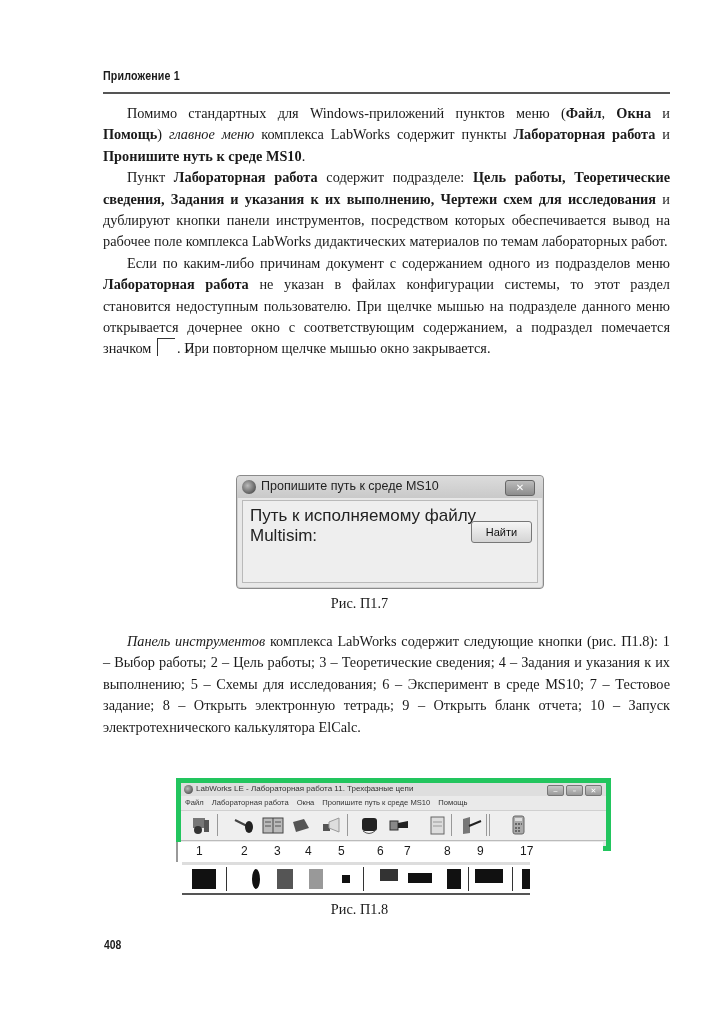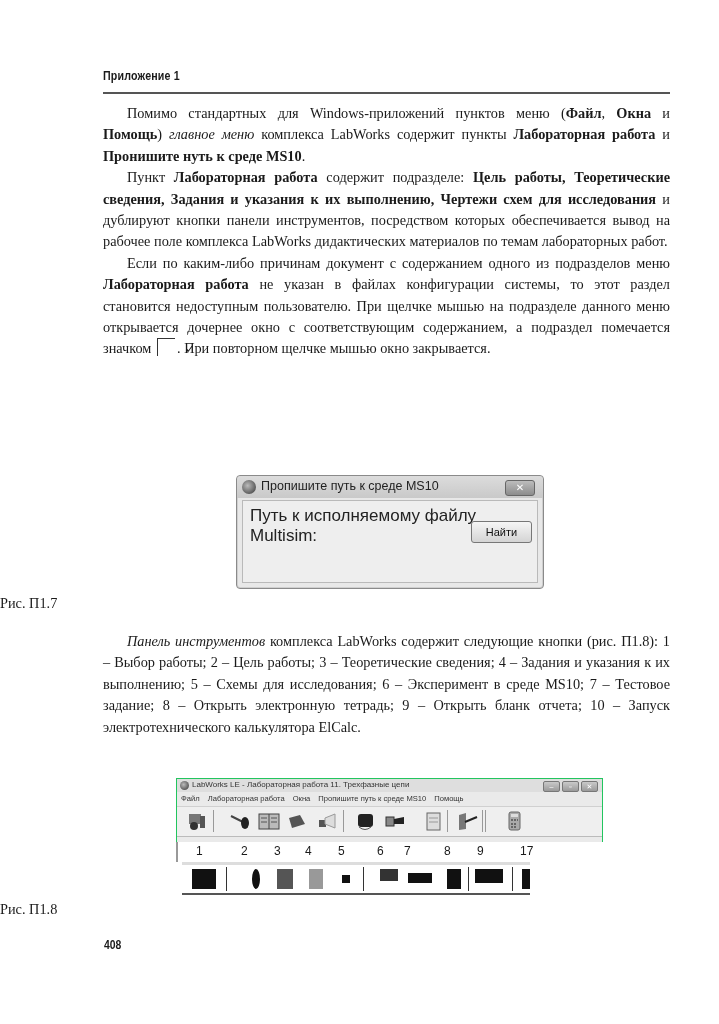--- a/index.html
+++ b/index.html
@@ -39,26 +39,26 @@
   .dlg-input { position:absolute; left:6px; top:18px; width:210px; height:18px; background:#fff;
                border:1px solid #999; font-size:10.5px; line-height:18px; padding-left:3px;
                box-sizing:border-box; color:#222; white-space:nowrap; overflow:hidden; }
   .dlg-find { position:absolute; left:228px; top:20px; width:59px; height:20px;
               background:linear-gradient(#f6f6f6,#d4d4d4); border:1px solid #777; border-radius:3px;
               font-size:11px; text-align:center; line-height:20px; color:#111; }
   .dlg-save { position:absolute; left:70px; top:46px; width:154px; height:20px;
               background:linear-gradient(#f6f6f6,#d4d4d4); border:1px solid #777; border-radius:3px;
               font-size:10.5px; text-align:center; line-height:20px; color:#111; }
 
-  .caption { position:absolute; left:0; width:719px; text-align:left; font-size:14.3px; }
+  .caption { position:absolute; left:0; width:719px; text-align:center; font-size:14.3px; }
 
   
   .lw { position:absolute; left:176px; top:778px; width:425px; height:63px;
         font-family:"Liberation Sans","DejaVu Sans",sans-serif; background:#eaeaea;
-        border:1px solid #22c55e; }
+        border:5px solid #22c55e; }
   .lw-titlebar { position:absolute; left:0; top:0; right:0; height:13px; background:#dedede; }
   .lw-logo { position:absolute; left:3px; top:2px; width:9px; height:9px; border-radius:50%;
              background:radial-gradient(circle at 40% 40%,#bbb,#333); }
   .lw-title { position:absolute; left:15px; top:1px; font-size:8px; color:#333; white-space:nowrap; }
   .lw-ctrls { position:absolute; right:4px; top:2px; display:flex; gap:2px; }
   .lw-ctrl { width:15px; height:9px; background:linear-gradient(#c9c9c9,#9a9a9a);
              border:1px solid #777; border-radius:2px; font-size:7px; line-height:9px; text-align:center; color:#fff; }
   .lw-menubar { position:absolute; left:0; top:13px; right:0; height:13px; display:flex; gap:8px;
                 padding-left:4px; font-size:7.6px; color:#333; align-items:center; }
   .lw-toolbar { position:absolute; left:0; top:27px; right:0; height:29px; background:#efefef;

